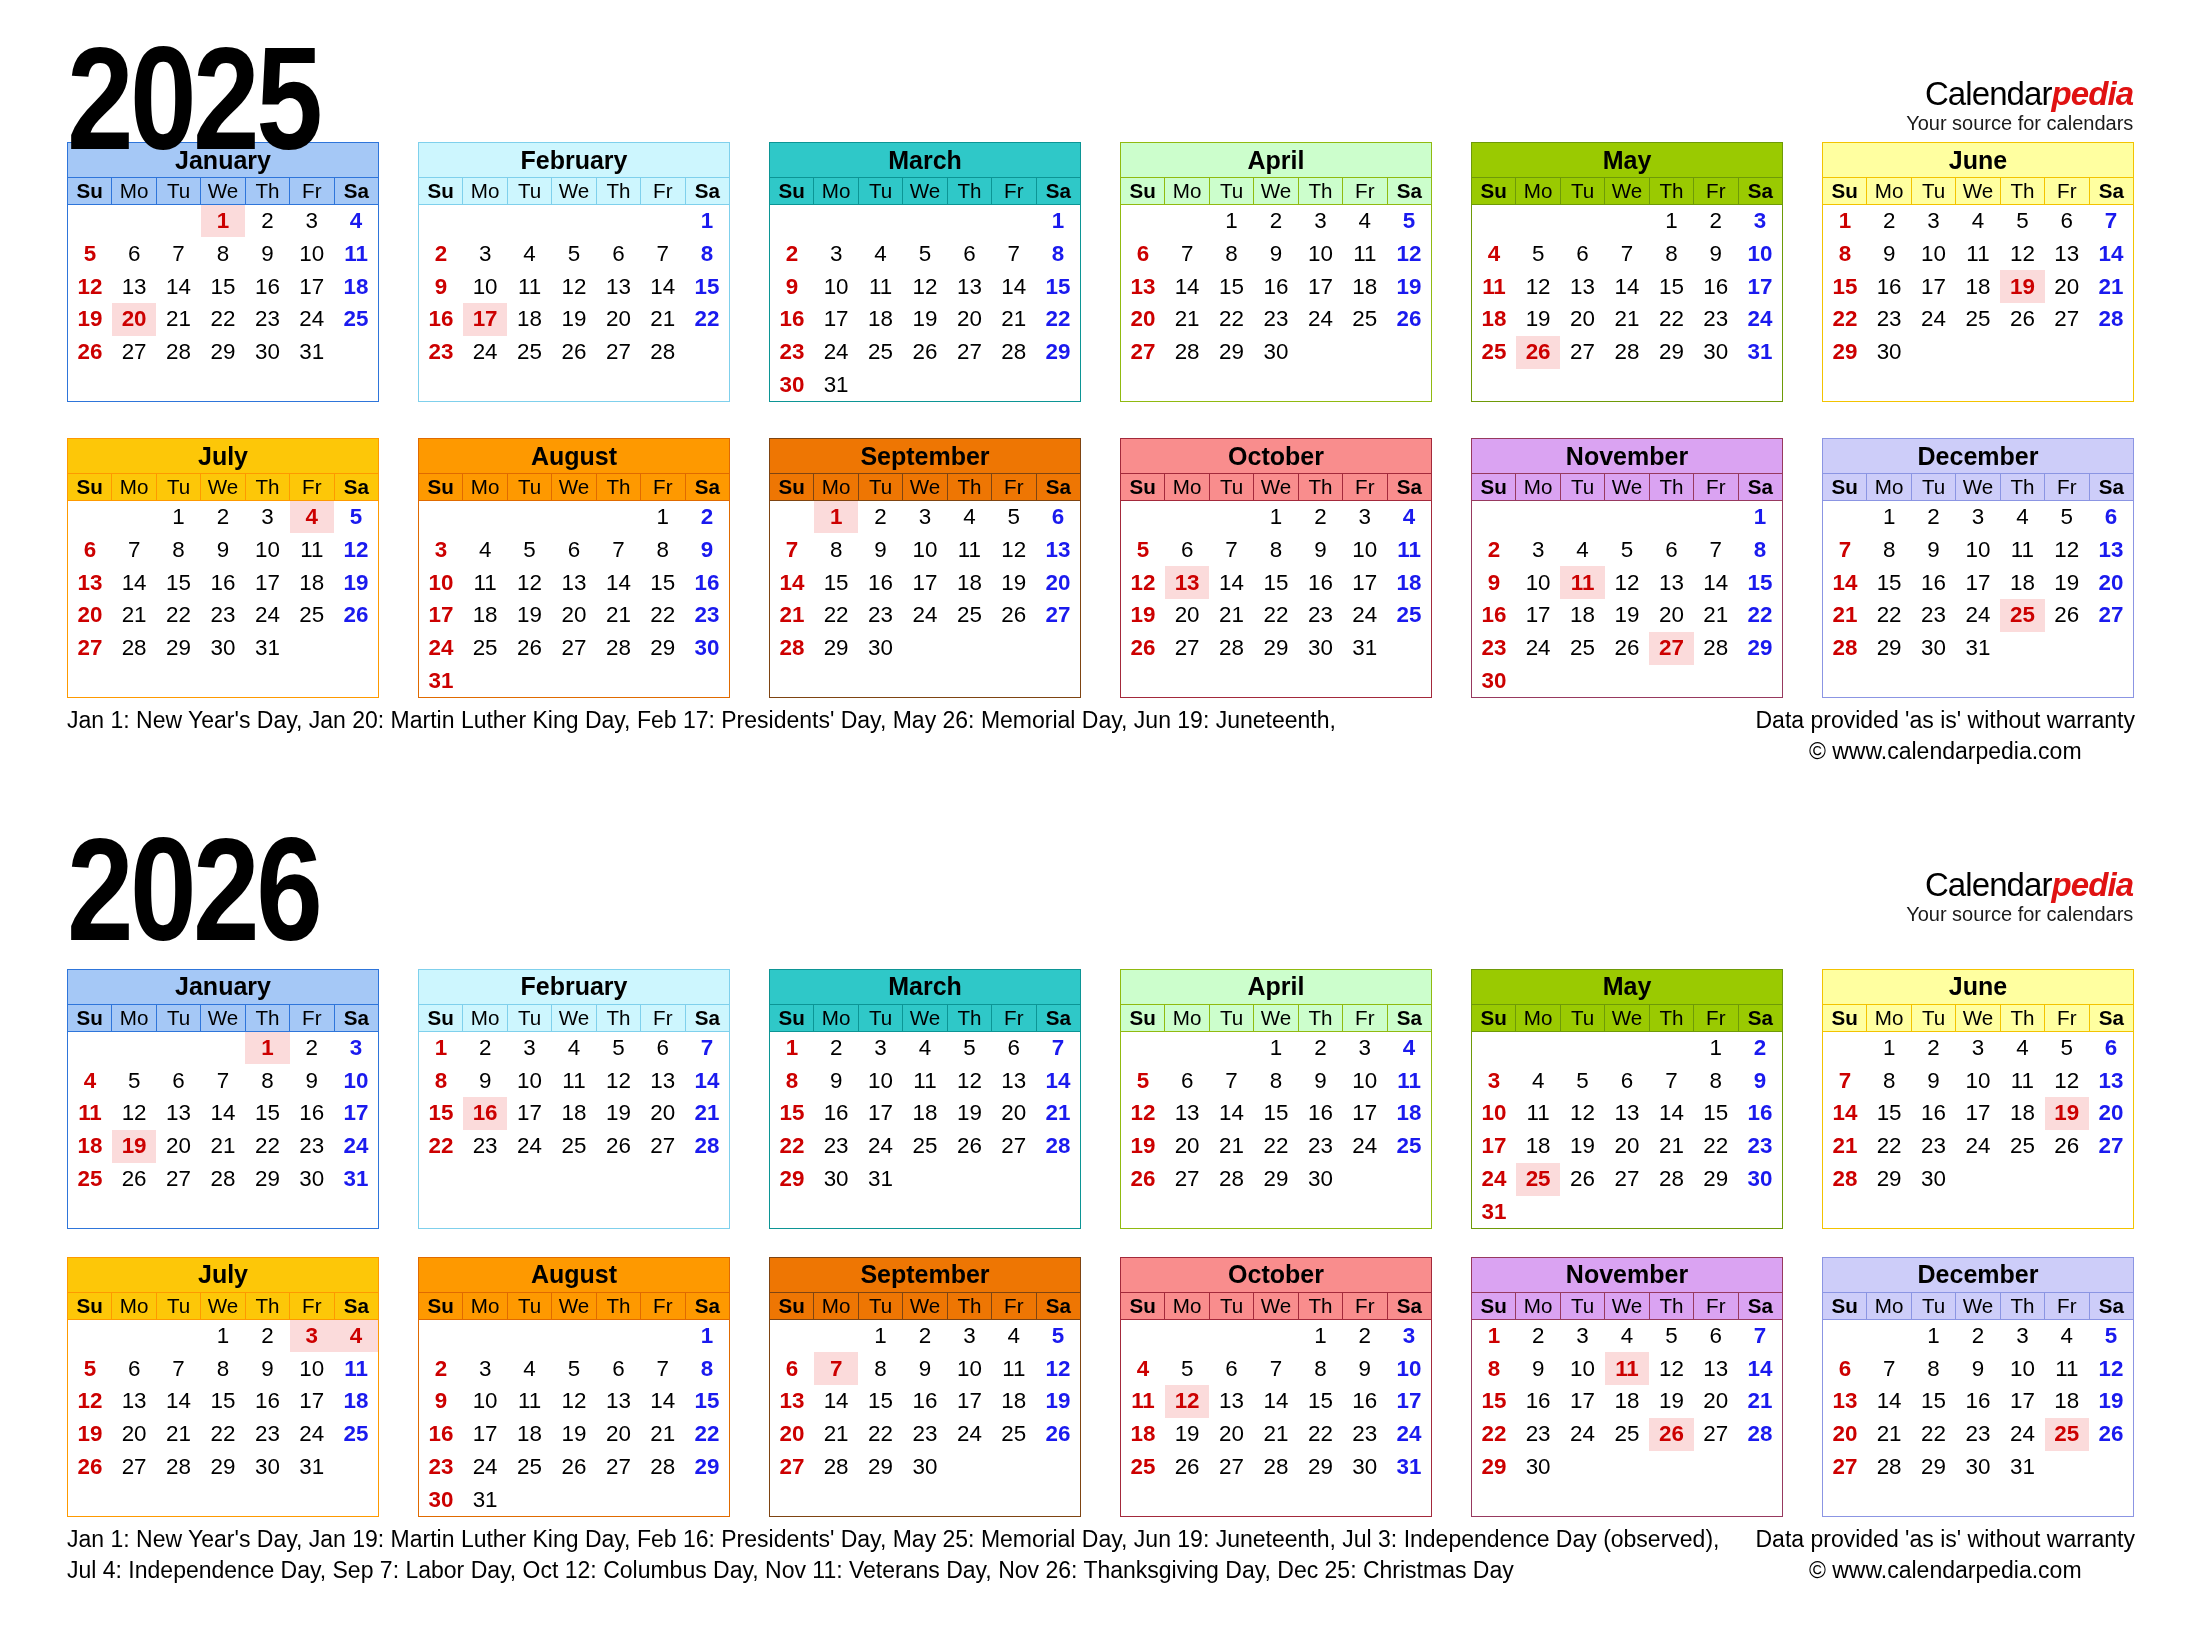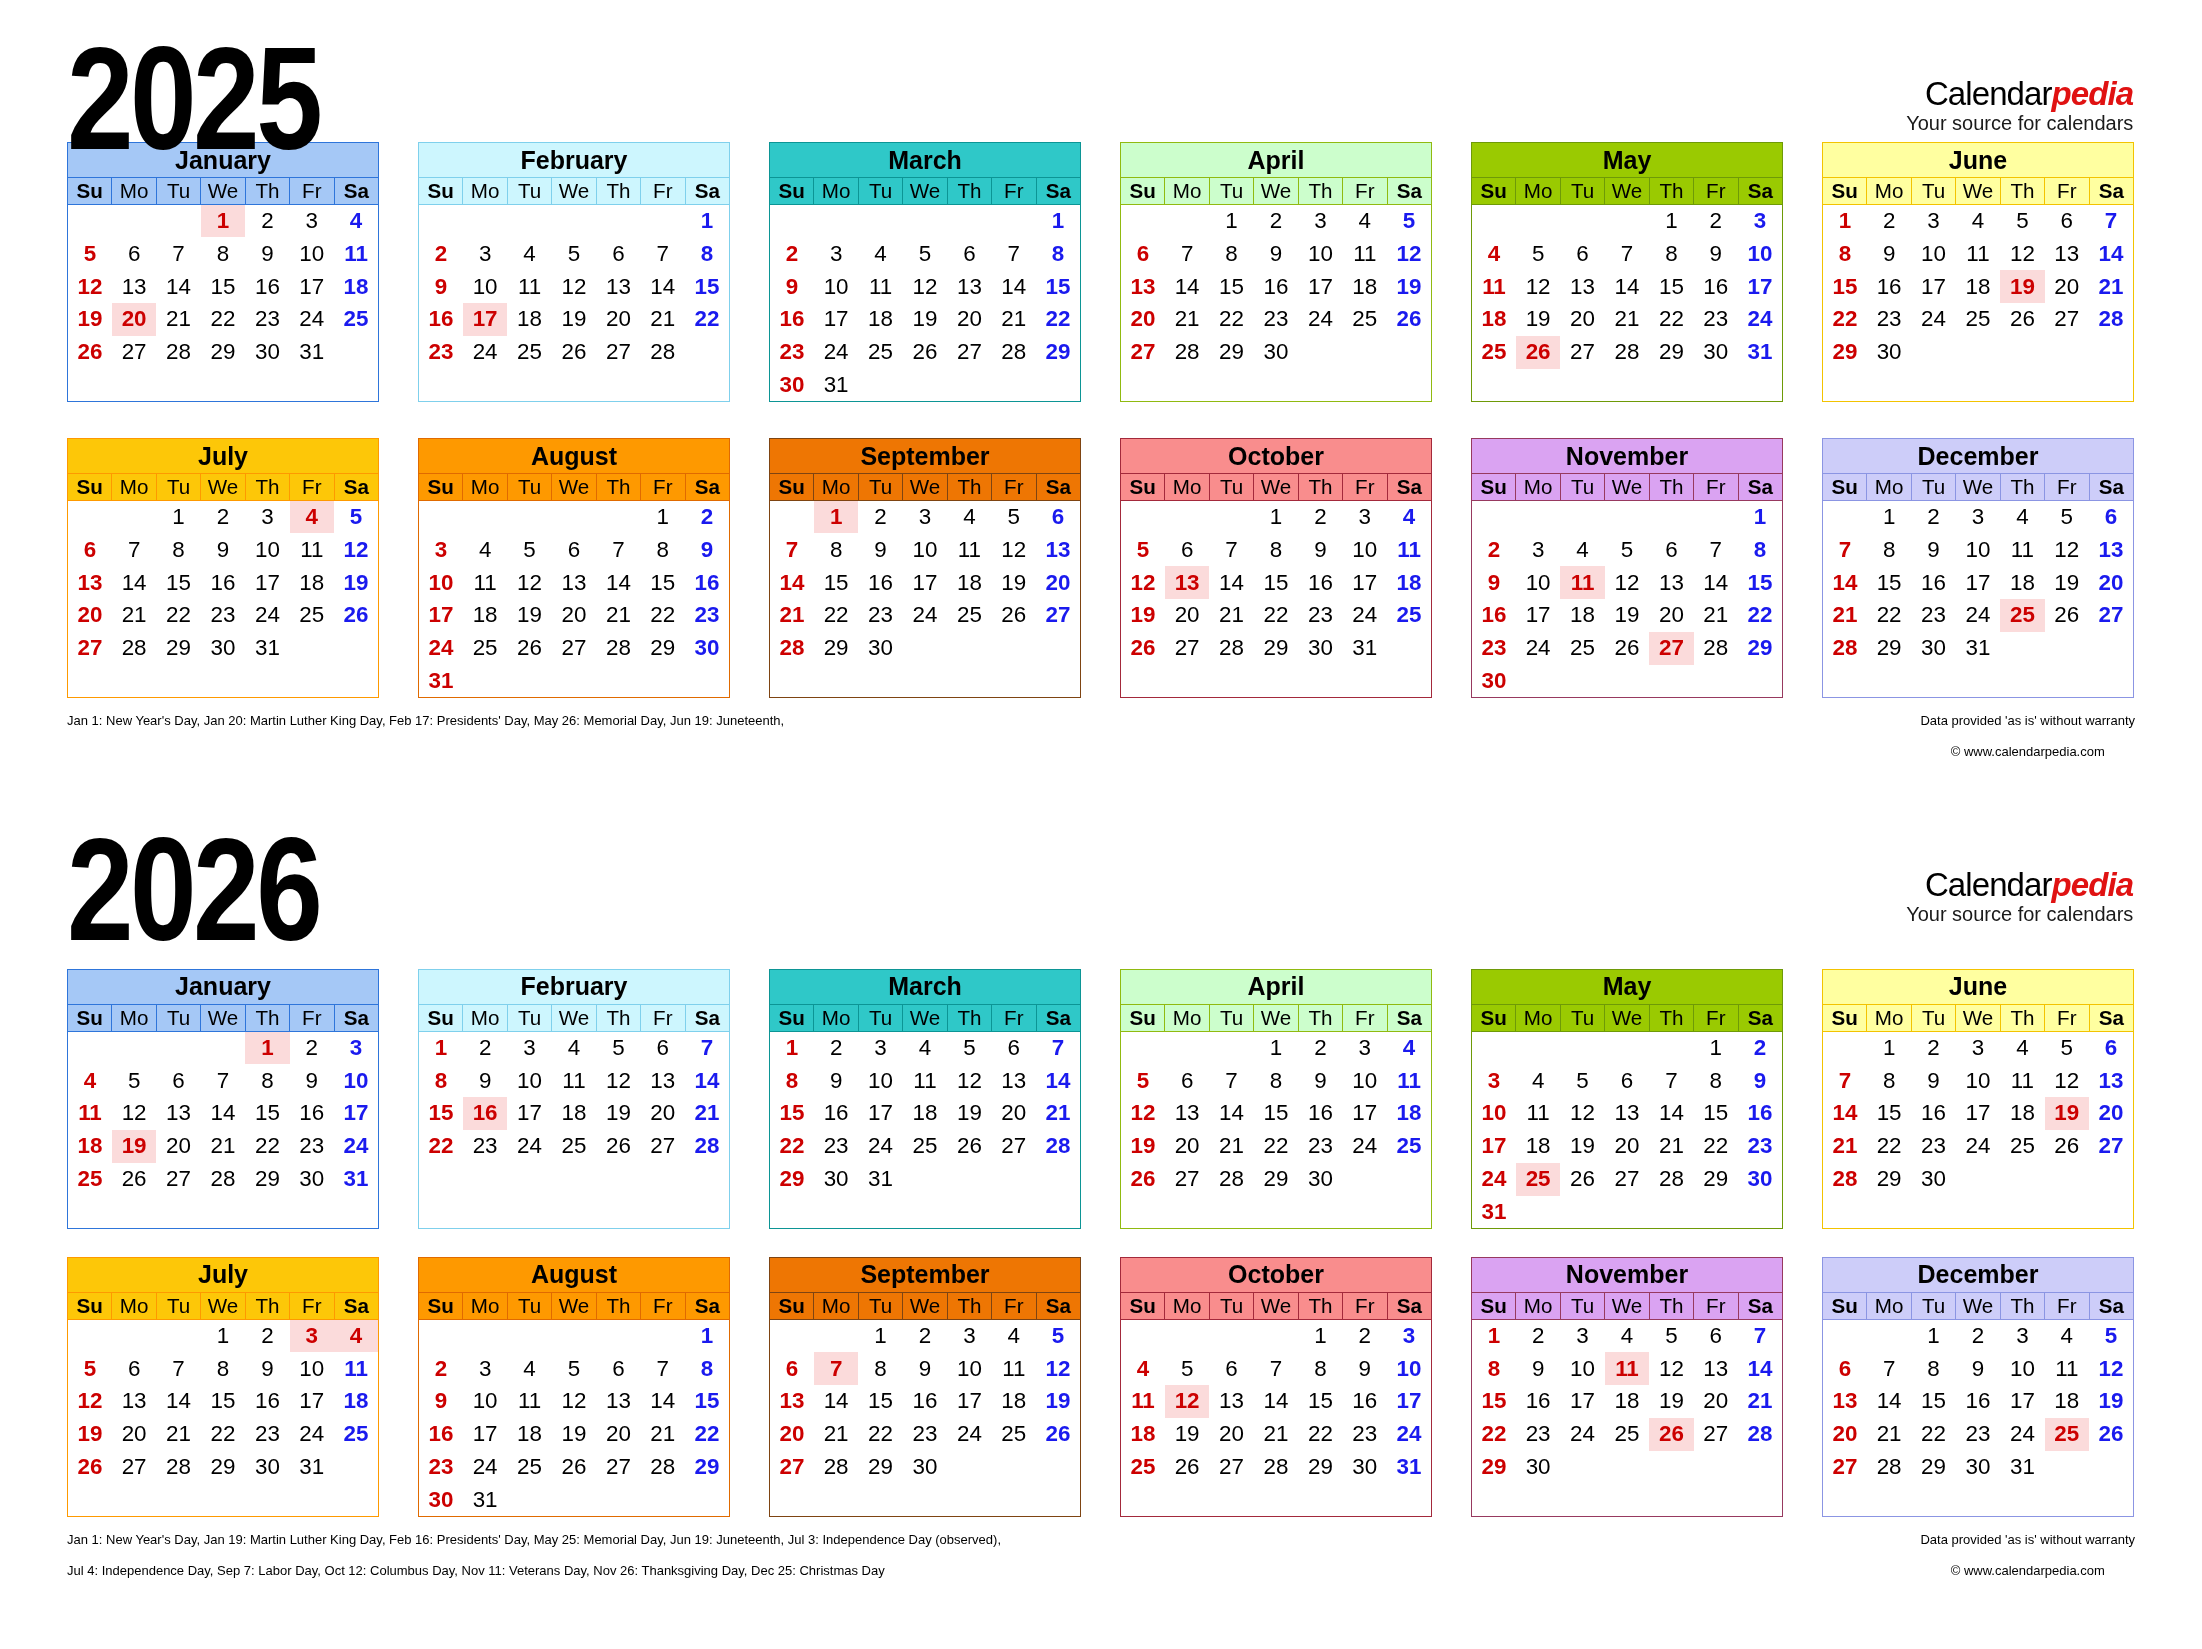--- a/index.html
+++ b/index.html
@@ -32,21 +32,21 @@
   th.mname{background:var(--bg);height:35px;font-size:25px;font-weight:700;text-align:center;
            border-bottom:1.7px solid var(--bd);padding:0;}
   tr.dow th{background:var(--bg);height:27px;font-size:20.6px;font-weight:400;text-align:center;
             border:0.9px solid var(--bd);border-bottom:1.7px solid var(--bd);padding:0;}
   tr.dow th.bold{font-weight:700;}
   tbody td{height:32px;padding:0;text-align:center;vertical-align:middle;font-size:22.4px;color:#000;}
   td.sun{color:var(--sunc);font-weight:700;}
   td.sat{color:var(--satc);font-weight:700;}
   td.holiday{color:var(--holc);font-weight:700;background:var(--holbg);}
 
-  .year-footer{display:flex;justify-content:space-between;margin-top:6.9px;font-size:13px;line-height:31px;}
+  .year-footer{display:flex;justify-content:space-between;margin-top:6.9px;font-size:23px;line-height:31px;}
   .holidays{text-align:left;}
   .legal{text-align:center;}
 </style>
 </head>
 <body>
 
 <div class="page">
 
   <section class="year-block">
     <header class="year-header yh-1">

